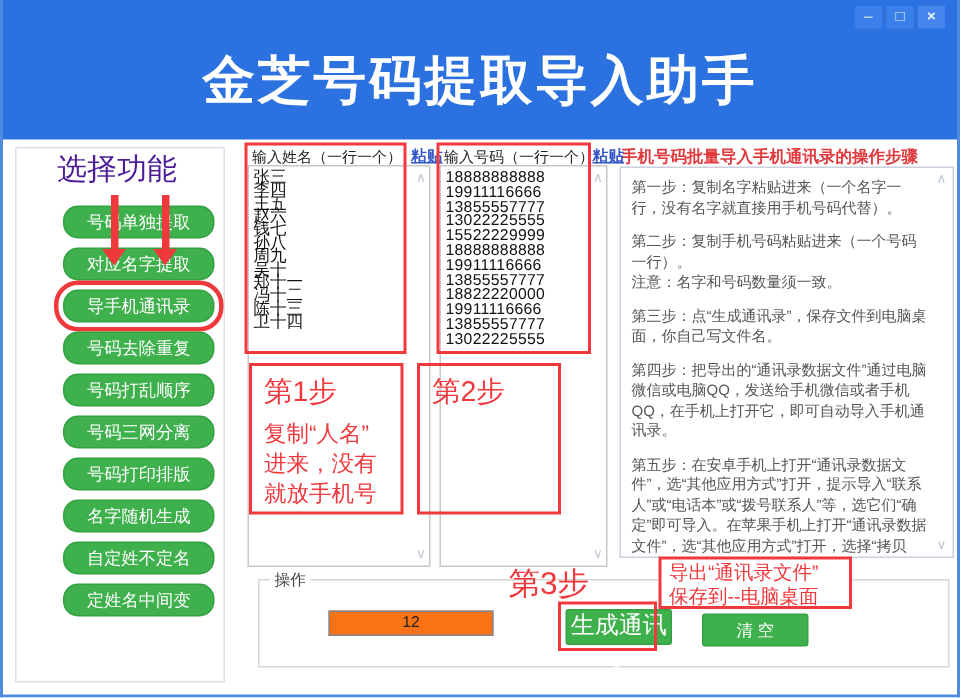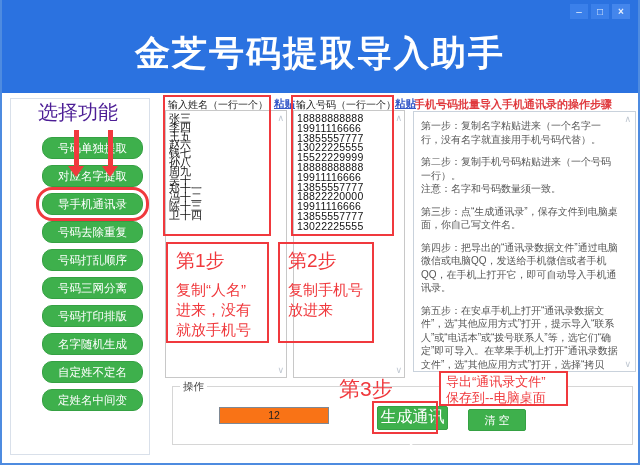--- a/index.html
+++ b/index.html
@@ -61,21 +61,21 @@
   .group-label { position:absolute; left:178px; top:380px; background:#fff; padding:0 3px;
                  font-size:10.5px; color:#444; z-index:2; }
   .count-field { position:absolute; left:217px; top:407px; width:110px; height:17px;
                  border:1px solid #7E8894; background:#f97316; text-align:center;
                  font-size:10.5px; line-height:15px; color:#222; }
   .gen-frame { position:absolute; left:370px; top:401px; width:66px; height:33px;
                border:2.5px solid #F0393D; z-index:6; pointer-events:none; }
   .btn-green { position:absolute; background:#3EB04C; border:1px solid #35A143; border-radius:2px;
                color:#fff; font-family:inherit; cursor:pointer; }
   .gen-btn   { left:375px; top:406px; width:71px; height:24px; font-size:16px; }
-  .clear-btn { left:466px; top:409px; width:58px; height:22px; font-size:11px; }
+  .clear-btn { left:466px; top:409px; width:71px; height:22px; font-size:11px; }
   .step3-label { position:absolute; left:337px; top:375px; font-size:21px; color:#F0393D; z-index:6; white-space:nowrap; }
   .export-note { position:absolute; left:437px; top:371px; width:129px; height:35px;
                  border:2px solid #F0393D; background:#fff; color:#F0393D;
                  font-size:13px; line-height:15.5px; padding:1px 0 0 5px;
                  white-space:pre-line; z-index:7; }
 </style>
 </head>
 <body>
 
 <div class="window">
@@ -187,22 +187,20 @@
         <div class="num-line">19911116666</div>
 
         <div class="num-line">13855557777</div>
 
         <div class="num-line">13022225555</div>
       </div>
   </div>
   <div class="red-box rb-nums"></div>
   <div class="step-box sb-2">
     <div class="step-title">第2步</div>
-    <div class="step-body">复制手机号
-放进来</div>
   </div>
 
   <div class="inst-heading">手机号码批量导入手机通讯录的操作步骤</div>
   <div class="inst-box">
     <span class="scroll-glyph sg-up" style="right:4px;">∧</span>
     <span class="scroll-glyph sg-down" style="right:4px;">∨</span>
     <div class="inst-text">
 
         <p>第一步：复制名字粘贴进来（一个名字一行，没有名字就直接用手机号码代替）。</p>
 

